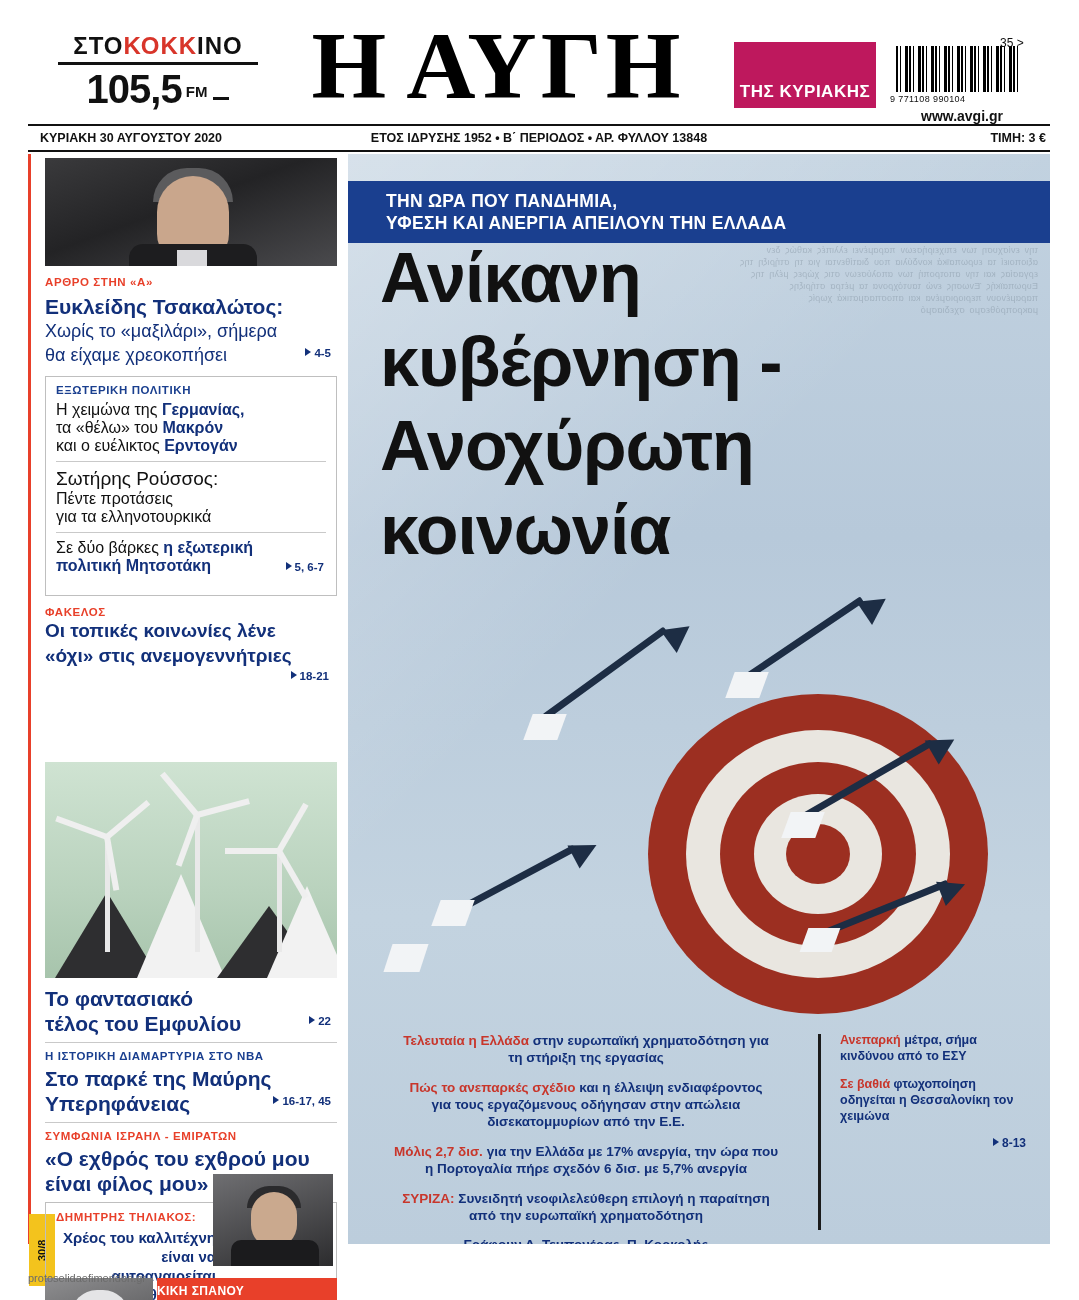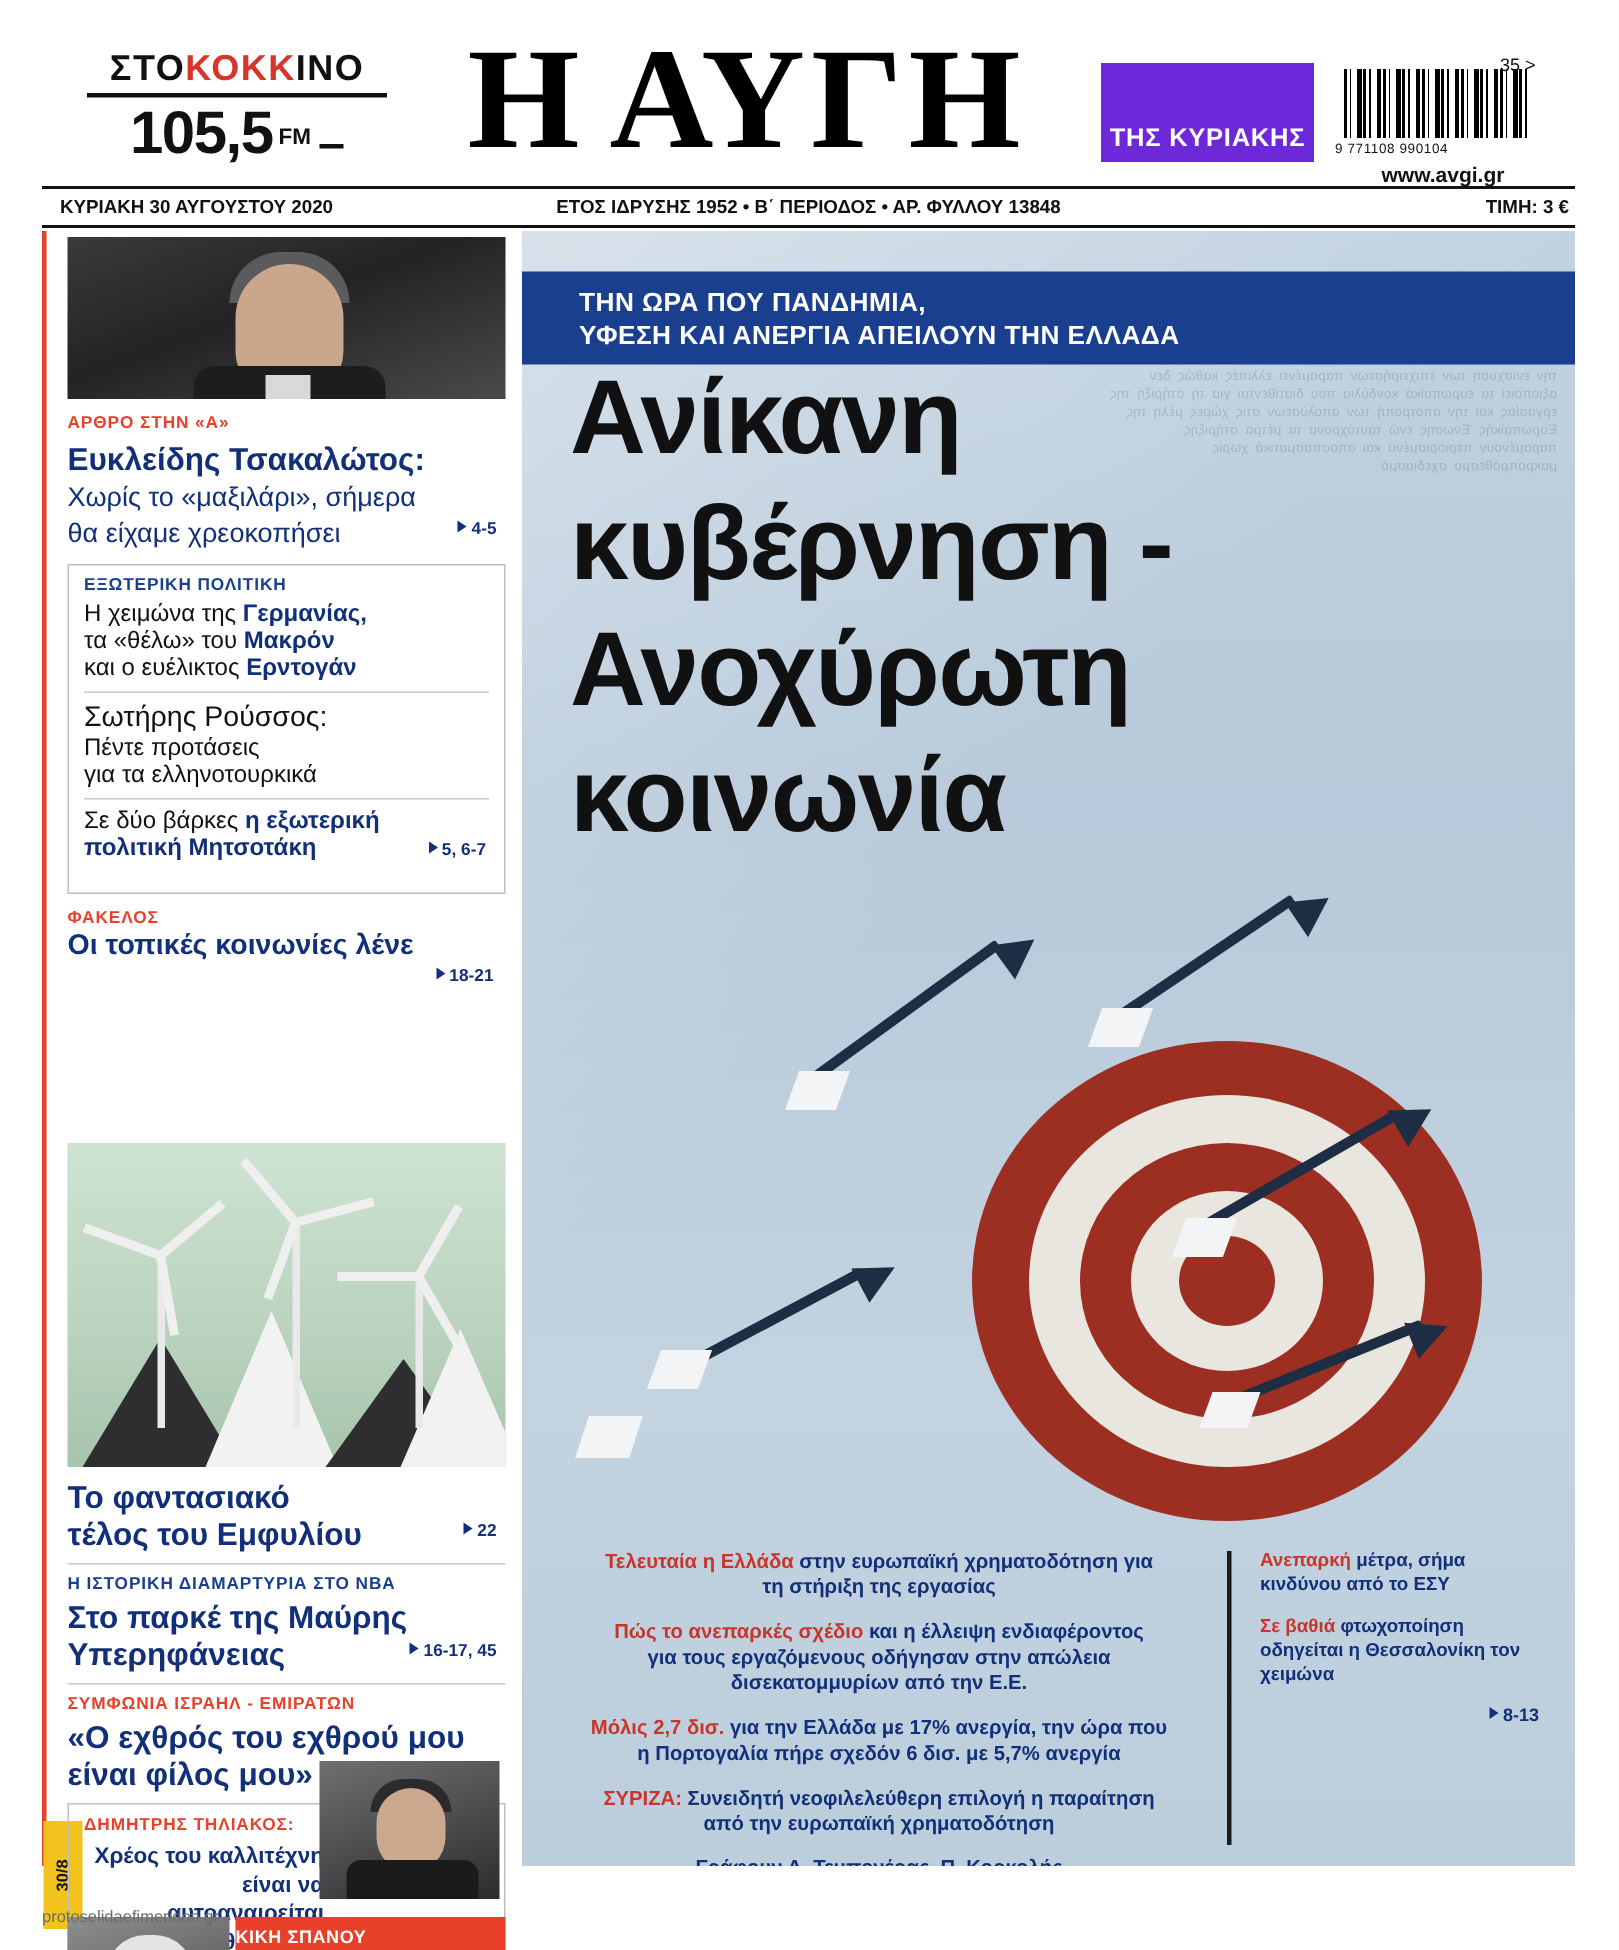--- a/index.html
+++ b/index.html
@@ -13,21 +13,21 @@
   .radio .sto .k{color:#d8352a;}
   .radio .rule{height:3px;background:#111;margin:2px 0 2px 0;}
   .radio .freq{font-size:40px;font-weight:bold;letter-spacing:-1px;display:inline-block;}
   .radio .fm{font-size:15px;font-weight:bold;vertical-align:super;margin-left:4px;}
   .radio .dash{display:inline-block;width:16px;height:3px;background:#111;vertical-align:middle;margin-left:6px;}
 
   .title-wrap{position:absolute;left:235px;top:4px;width:470px;text-align:center;}
   .title-wrap .ttl{font-family:"Liberation Serif",serif;font-weight:bold;font-size:96px;line-height:96px;letter-spacing:4px;color:#000;}
   .title-wrap .ttl .h{margin-right:16px;}
 
-  .kyriakis{position:absolute;left:706px;top:28px;width:142px;height:66px;background:#6d28d9;color:#fff;}
+  .kyriakis{position:absolute;left:706px;top:28px;width:142px;height:66px;background:#be185d;color:#fff;}
   .kyriakis span{position:absolute;bottom:6px;left:0;width:100%;text-align:center;font-size:17px;font-weight:bold;letter-spacing:.5px;}
 
   .barcode{position:absolute;left:868px;top:32px;width:125px;height:46px;
     background:repeating-linear-gradient(90deg,#000 0 2px,#fff 2px 4px,#000 4px 5px,#fff 5px 9px,#000 9px 12px,#fff 12px 13px);}
   .barcode-num{position:absolute;left:862px;top:80px;font-size:9px;letter-spacing:.4px;color:#111;}
   .issue-corner{position:absolute;left:972px;top:22px;font-size:12px;color:#111;}
   .site{position:absolute;left:893px;top:94px;font-size:14px;font-weight:bold;color:#111;}
 
   .rule-top{position:absolute;left:28px;top:124px;width:1022px;height:2px;background:#111;}
   .dateline{position:absolute;left:28px;top:128px;width:1022px;height:22px;font-size:12.5px;font-weight:bold;color:#111;}
@@ -200,20 +200,23 @@
         <div class="p" style="position:relative;">
           <span class="hl-blue">πολιτική Μητσοτάκη</span>
           <span class="pgs" style="position:absolute;right:2px;bottom:2px;"><span class="arrow"></span><span>5, 6-7</span></span>
         </div>
       </div>
     </div>
 
     <div class="blk" style="top:452px;width:292px;">
       <div class="kicker">ΦΑΚΕΛΟΣ</div>
       <div class="h2" style="font-size:19px;margin-top:0;">Οι τοπικές κοινωνίες λένε</div>
+      <div class="h2" style="font-size:19px;position:relative;">
+        <span>«όχι» στις ανεμογεννήτριες</span>
+      </div>
       <div class="pgs" style="text-align:right;width:284px;margin-top:2px;"><span class="arrow"></span><span>18-21</span></div>
     </div>
 
     <div class="windmill">
       <div class="sky"></div>
       <div class="mt" style="left:10px;"></div>
       <div class="mt snow" style="left:92px;border-left-width:44px;border-right-width:44px;border-bottom-width:104px;"></div>
       <div class="mt" style="left:172px;border-bottom-width:72px;"></div>
       <div class="mt snow" style="left:222px;border-left-width:40px;border-right-width:40px;border-bottom-width:92px;"></div>
       <div class="pole" style="left:60px;height:118px;"></div>

